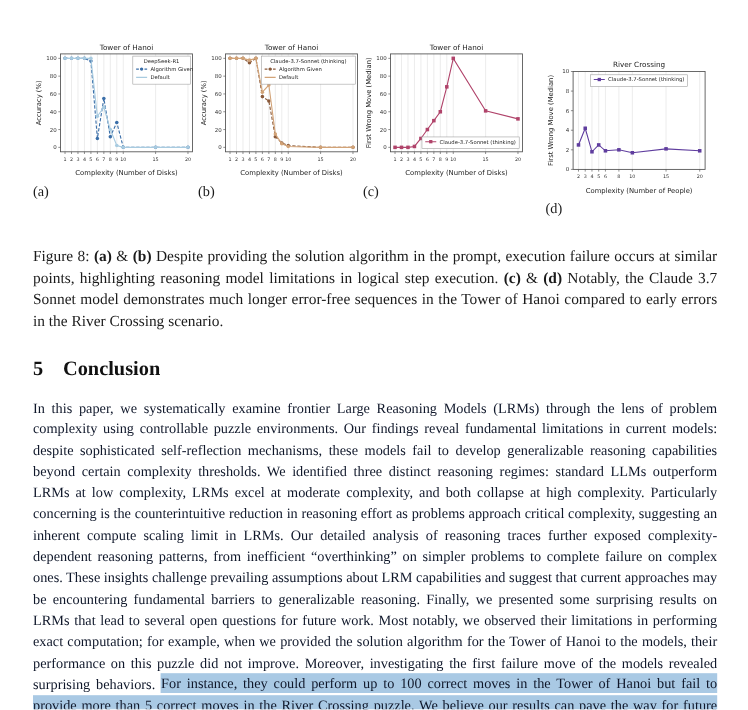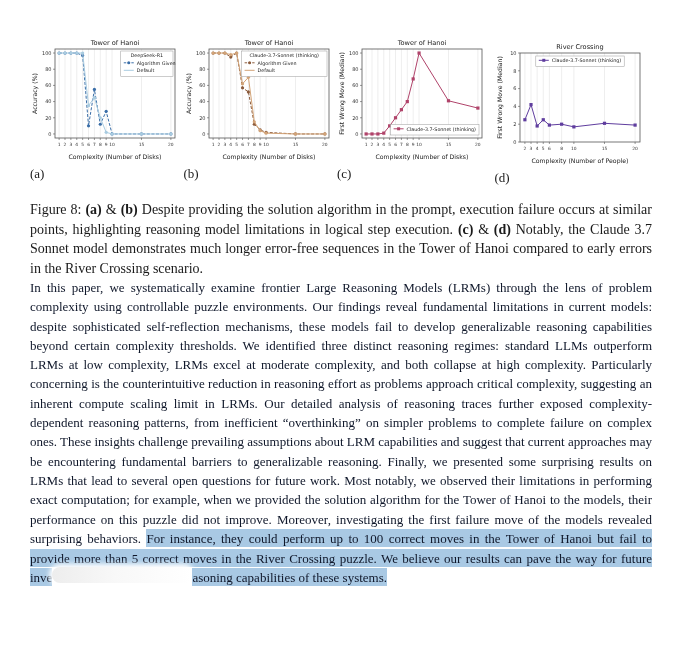--- a/index.html
+++ b/index.html
@@ -285,21 +285,21 @@
           <rect x="80.45882352941177" y="15.445454545454547" width="3.2" height="3.2" fill="#b0436a"></rect>
           <rect x="109.87058823529412" y="63.18181818181818" width="3.2" height="3.2" fill="#b0436a"></rect>
           <rect x="139.28235294117647" y="70.46363636363637" width="3.2" height="3.2" fill="#b0436a"></rect>
           <rect x="53.60000000000001" y="88.5" width="88.39999999999999" height="10.5" fill="#fff" stroke="#999" stroke-width="0.5"></rect>
           <line x1="56.60000000000001" y1="92.8" x2="66.60000000000001" y2="92.8" stroke="#b0436a" stroke-width="1"></line>
           <rect x="60.10000000000001" y="91.3" width="3" height="3" fill="#b0436a"></rect>
           <text x="69.60000000000001" y="94.5" font-size="4.8" fill="#222">Claude-3.7-Sonnet (thinking)</text>
         </svg>
       <figcaption class="sublabel">(c)</figcaption>
     </figure>
-    <figure class="chart-block" style="margin:4px">
+    <figure class="chart-block" style="margin:16px">
       <svg width="150" height="126" viewBox="0 0 150 126">
           <line x1="29.897959183673468" y1="13" x2="29.897959183673468" y2="102" stroke="#dcdcdc" stroke-width="0.5"></line>
           <line x1="36.0204081632653" y1="13" x2="36.0204081632653" y2="102" stroke="#dcdcdc" stroke-width="0.5"></line>
           <line x1="42.14285714285714" y1="13" x2="42.14285714285714" y2="102" stroke="#dcdcdc" stroke-width="0.5"></line>
           <line x1="48.265306122448976" y1="13" x2="48.265306122448976" y2="102" stroke="#dcdcdc" stroke-width="0.5"></line>
           <line x1="54.38775510204081" y1="13" x2="54.38775510204081" y2="102" stroke="#dcdcdc" stroke-width="0.5"></line>
           <line x1="66.63265306122449" y1="13" x2="66.63265306122449" y2="102" stroke="#dcdcdc" stroke-width="0.5"></line>
           <line x1="78.87755102040816" y1="13" x2="78.87755102040816" y2="102" stroke="#dcdcdc" stroke-width="0.5"></line>
           <line x1="109.48979591836735" y1="13" x2="109.48979591836735" y2="102" stroke="#dcdcdc" stroke-width="0.5"></line>
           <line x1="140.1020408163265" y1="13" x2="140.1020408163265" y2="102" stroke="#dcdcdc" stroke-width="0.5"></line>
@@ -351,16 +351,19 @@
           <line x1="43.800000000000004" y1="20.3" x2="53.800000000000004" y2="20.3" stroke="#5f3d9e" stroke-width="1"></line>
           <rect x="47.300000000000004" y="18.8" width="3" height="3" fill="#5f3d9e"></rect>
           <text x="56.800000000000004" y="22" font-size="4.8" fill="#222">Claude-3.7-Sonnet (thinking)</text>
         </svg>
       <figcaption class="sublabel">(d)</figcaption>
     </figure>
   </div>
 
   <p class="caption"><span>Figure 8: </span><span class="b">(a)</span><span> &amp; </span><span class="b">(b)</span><span> Despite providing the solution algorithm in the prompt, execution failure occurs at similar points, highlighting reasoning model limitations in logical step execution. </span><span class="b">(c)</span><span> &amp; </span><span class="b">(d)</span><span> Notably, the Claude 3.7 Sonnet model demonstrates much longer error-free sequences in the Tower of Hanoi compared to early errors in the River Crossing scenario.</span></p>
 
+  <h2 class="section-heading">
+    <span class="num">5</span><span>Conclusion</span>
+  </h2>
 
   <p class="body-text"><span>In this paper, we systematically examine frontier Large Reasoning Models (LRMs) through the lens of problem complexity using controllable puzzle environments. Our findings reveal fundamental limitations in current models: despite sophisticated self-reflection mechanisms, these models fail to develop generalizable reasoning capabilities beyond certain complexity thresholds. We identified three distinct reasoning regimes: standard LLMs outperform LRMs at low complexity, LRMs excel at moderate complexity, and both collapse at high complexity. Particularly concerning is the counterintuitive reduction in reasoning effort as problems approach critical complexity, suggesting an inherent compute scaling limit in LRMs. Our detailed analysis of reasoning traces further exposed complexity-dependent reasoning patterns, from inefficient “overthinking” on simpler problems to complete failure on complex ones. These insights challenge prevailing assumptions about LRM capabilities and suggest that current approaches may be encountering fundamental barriers to generalizable reasoning. Finally, we presented some surprising results on LRMs that lead to several open questions for future work. Most notably, we observed their limitations in performing exact computation; for example, when we provided the solution algorithm for the Tower of Hanoi to the models, their performance on this puzzle did not improve. Moreover, investigating the first failure move of the models revealed surprising behaviors. </span><span class="hl" style="background: rgb(169, 201, 228);">For instance, they could perform up to 100 correct moves in the Tower of Hanoi but fail to provide more than 5 correct moves in the River Crossing puzzle. We believe our results can pave the way for future inve</span><span class="smudge hl"></span><span class="hl" style="background: rgb(169, 201, 228);">asoning capabilities of these systems.</span></p>
 
 </div>
 
 </body></html>

